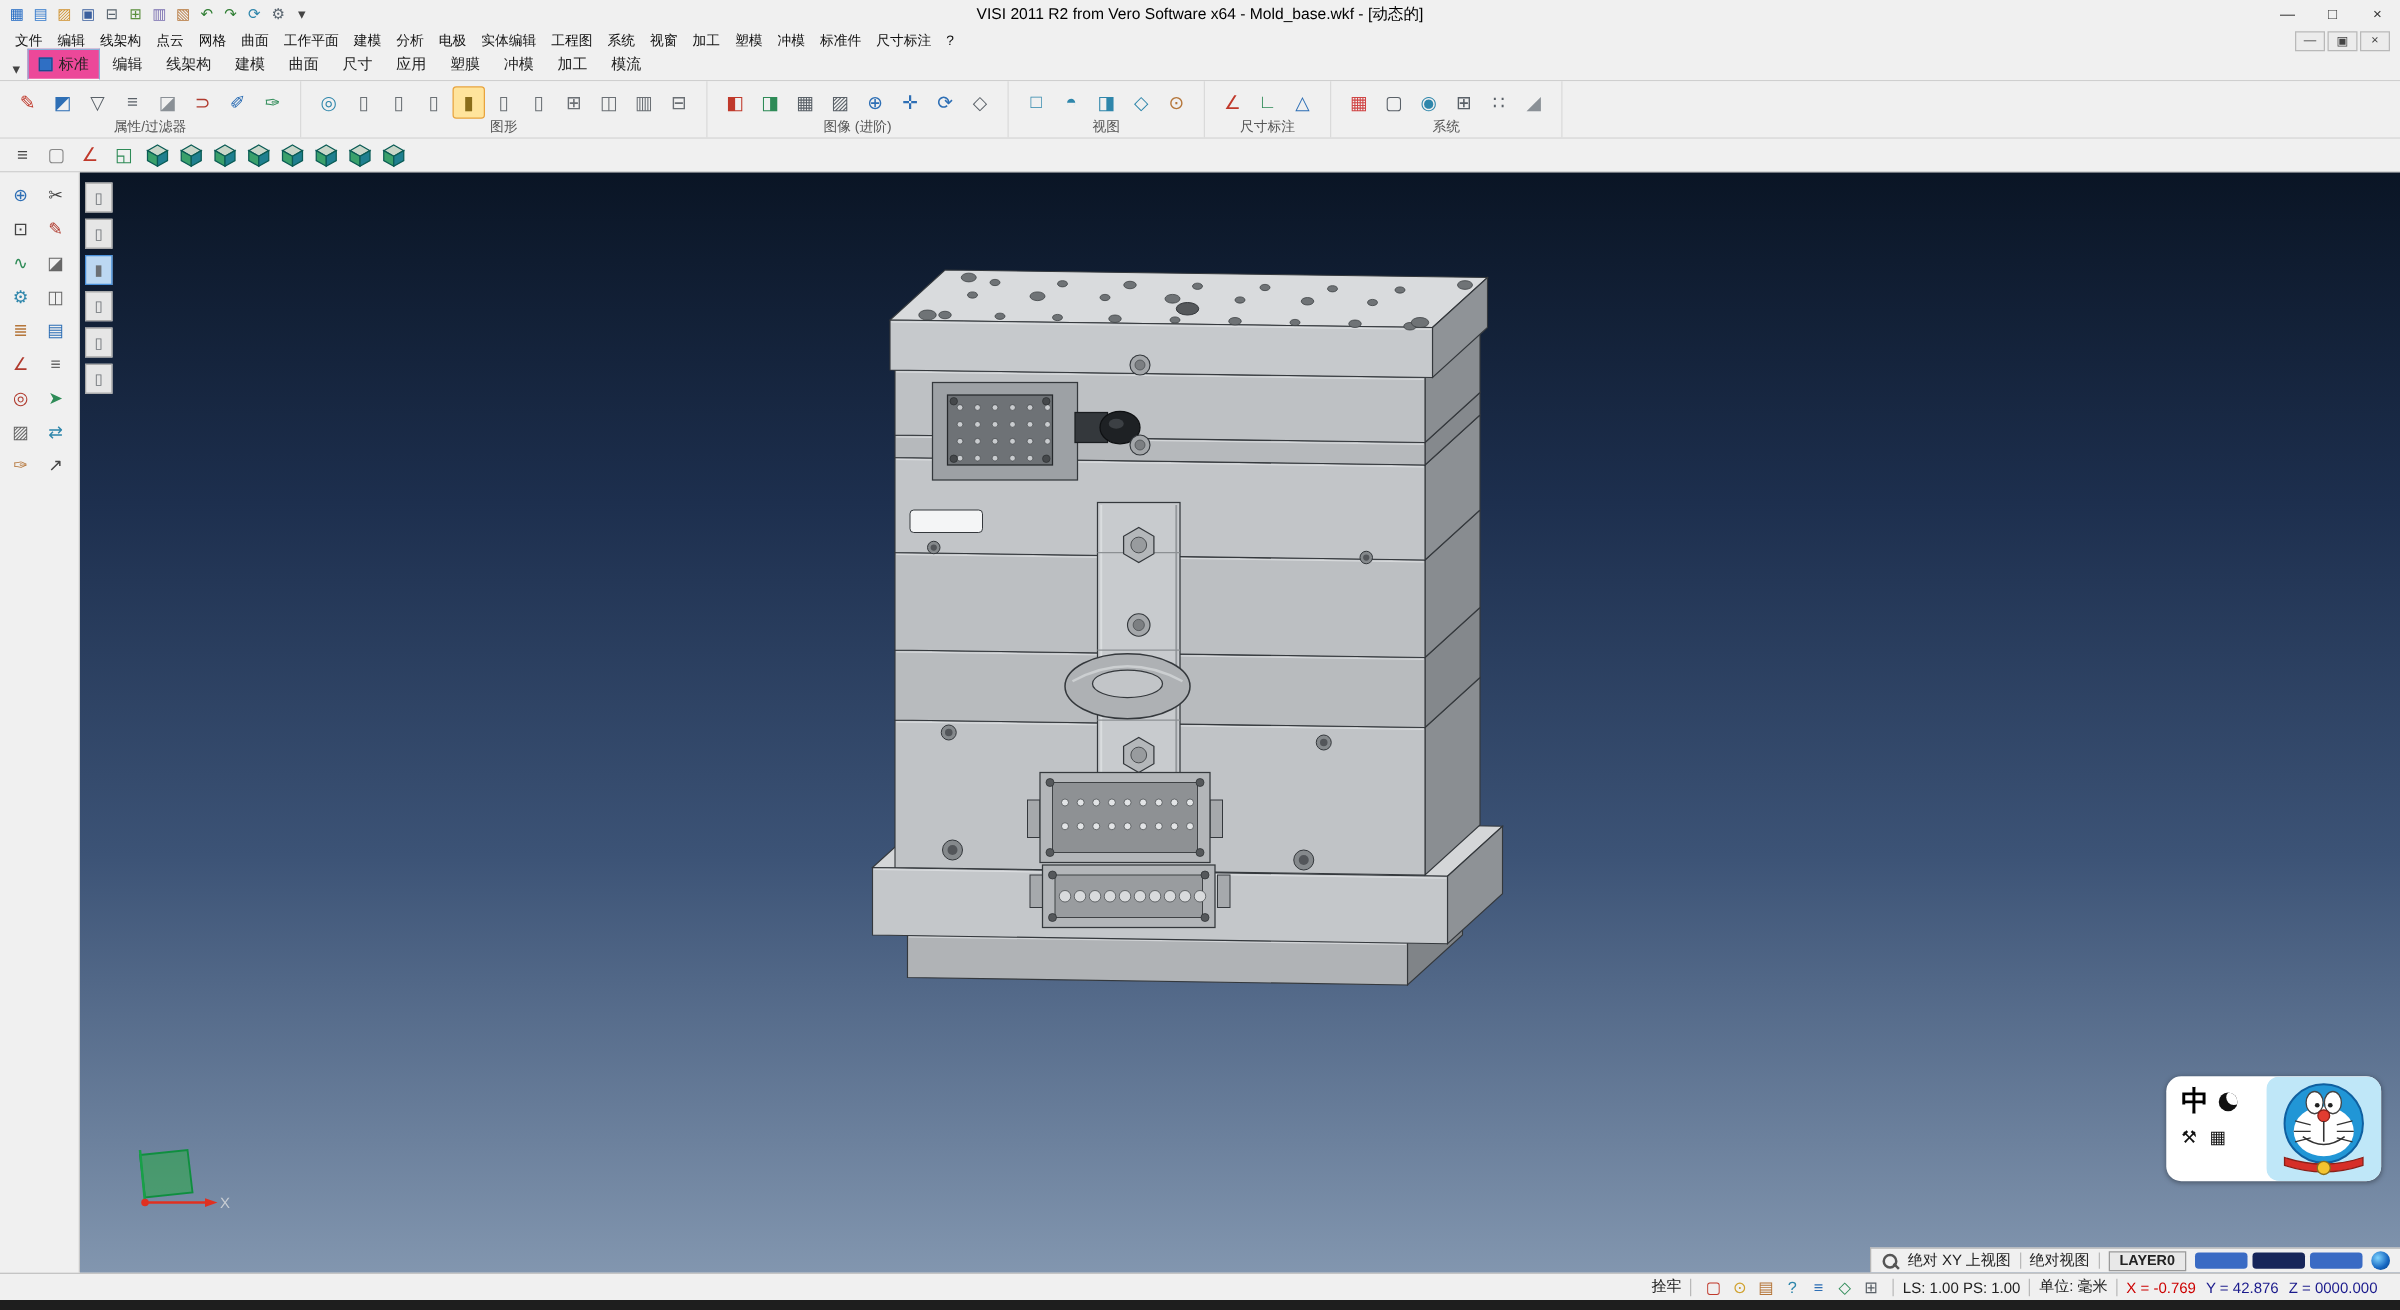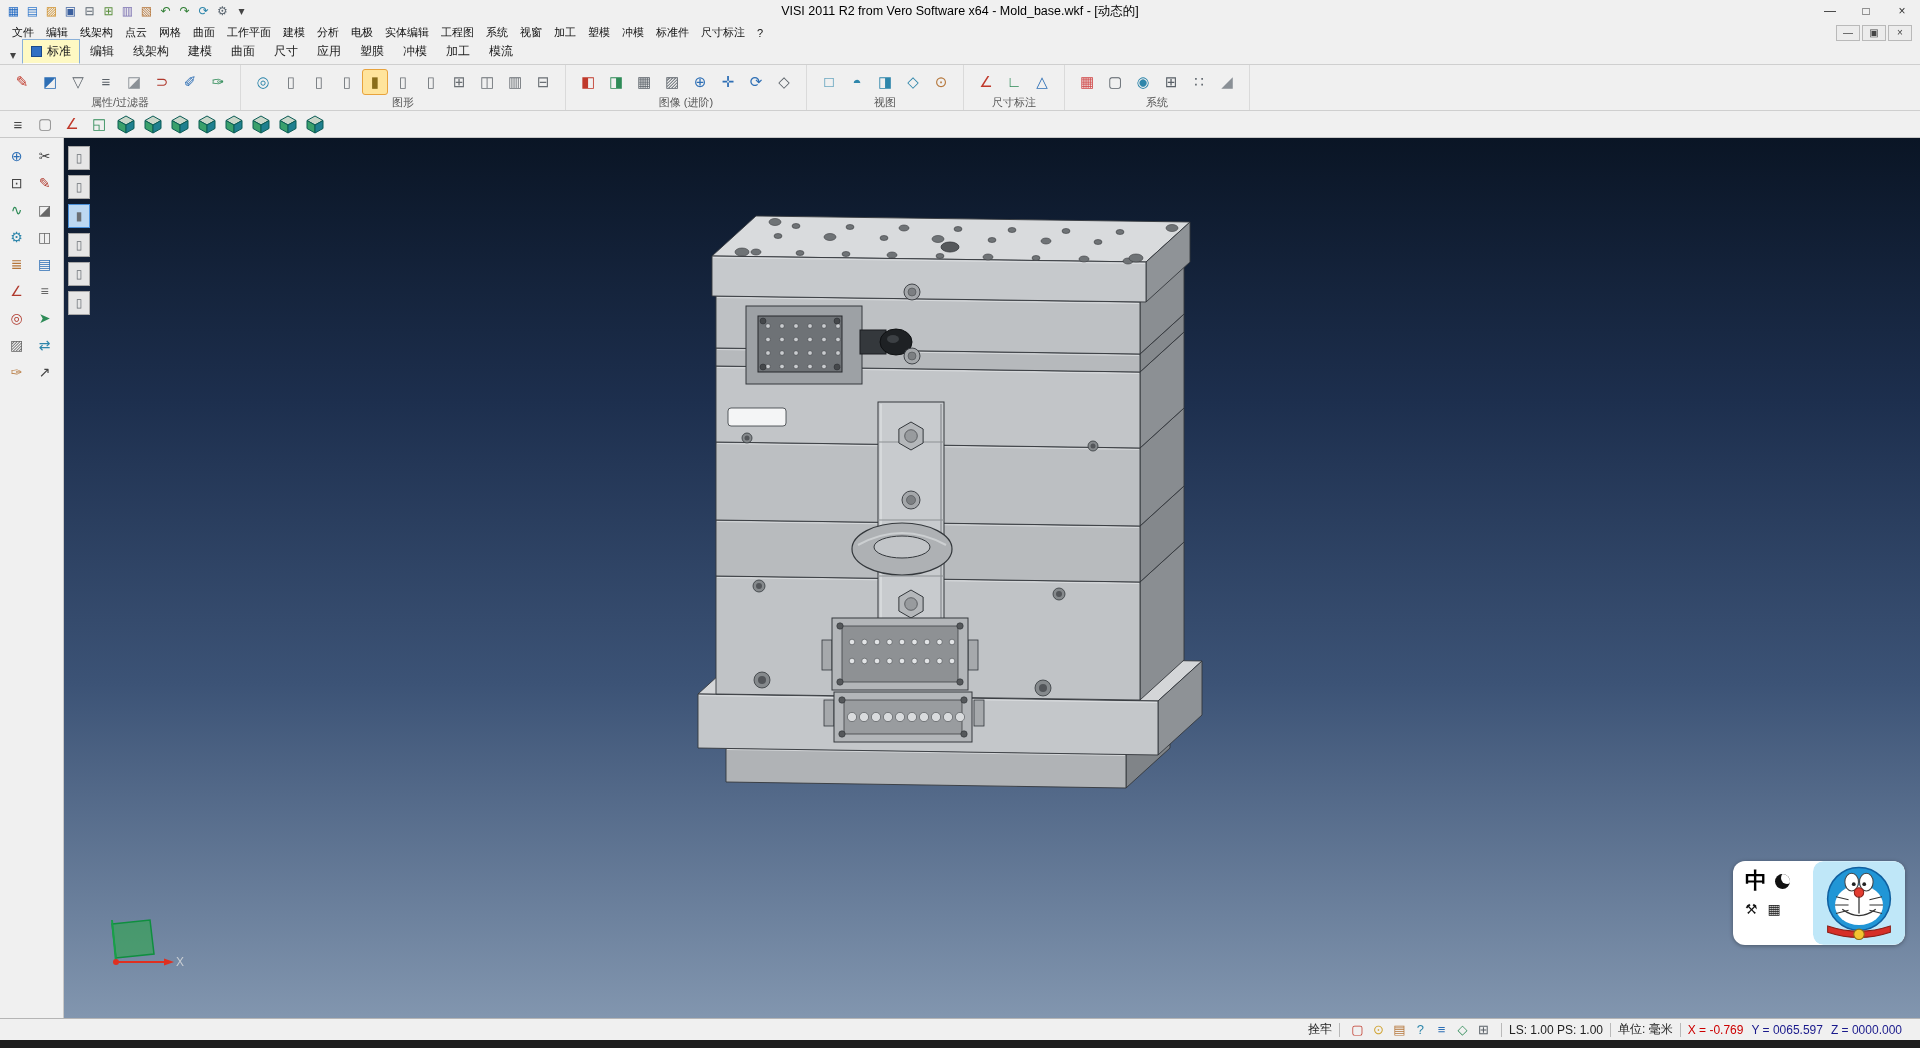--- a/index.html
+++ b/index.html
@@ -19,21 +19,21 @@
   #menubar { height:21px; background:#f0f0f0; display:flex; align-items:center; padding-left:6px; }
   .menu-item { padding:2px 6px; font-size:11px; color:#111; white-space:nowrap; cursor:default; }
   #mdi-controls { margin-left:auto; display:flex; margin-right:8px; }
   .mdibtn { width:24px; height:16px; display:flex; align-items:center; justify-content:center;
     font-size:10px; color:#444; border:1px solid #b9b9b9; background:#ececec; margin-left:2px; }
 
   
   #tabbar { height:22px; background:#f0f0f0; display:flex; align-items:flex-end; padding-left:4px; border-bottom:1px solid #cfcfcf; }
   .tab-caret { width:18px; height:19px; display:flex; align-items:center; justify-content:center; color:#444; }
   .tab { padding:3px 8px; margin-right:1px; font-size:12px; color:#222; border:1px solid transparent; display:flex; align-items:center; }
-  .tab.selected { background:#fef9c3; border:1px solid #8ab0d8; border-bottom-color:#fbfbfb; }
+  .tab.selected { background:#ec4899; border:1px solid #8ab0d8; border-bottom-color:#fbfbfb; }
   .tab.selected::before { content:''; width:9px; height:9px; background:#2f6fc4; border:1px solid #1a4a8c; margin-right:5px; }
 
   
   #ribbon { height:46px; background:#f0f0f0; display:flex; border-bottom:1px solid #cfcfcf; }
   .rgroup { display:flex; flex-direction:column; padding:2px 8px 0 8px; border-right:1px solid #dadada; }
   .rgroup-icons { display:flex; align-items:center; height:30px; }
   .ricon { width:26px; height:26px; display:flex; align-items:center; justify-content:center; font-size:15px; border-radius:3px; margin:0 1px; }
   .ricon.hl { background:#ffe49c; border:1px solid #e8a33d; }
   .rgroup-label { text-align:center; font-size:11px; color:#555; height:14px; line-height:13px; }
 
@@ -537,20 +537,34 @@
           <line x1="22" y1="50" x2="34" y2="47" stroke="#333333"></line>
           <line x1="66" y1="34" x2="54" y2="37" stroke="#333333"></line>
           <line x1="67" y1="42" x2="54" y2="42" stroke="#333333"></line>
           <line x1="66" y1="50" x2="54" y2="47" stroke="#333333"></line>
           <path d="M14,62 Q44,72 74,62 L74,68 Q44,78 14,68 Z" fill="#d62f28" stroke="#8a1f18"></path>
           <circle cx="44" cy="70" r="5" fill="#f4c430" stroke="#8a6d1a"></circle>
         </svg>
       </div>
     </div>
 
+    <div id="status-overlay">
+      <span class="mag"></span>
+      <span>绝对 XY 上视图</span>
+      <span class="osep"></span>
+      <span>绝对视图</span>
+      <span class="osep"></span>
+      <span class="layer-btn">LAYER0</span>
+      <span id="swatches" style="display:flex;gap:4px">
+          <div class="pill" style="background: rgb(58, 107, 196);"></div>
+          <div class="pill" style="background: rgb(23, 38, 90);"></div>
+          <div class="pill" style="background: rgb(58, 107, 196);"></div>
+        </span>
+      <span class="globe"></span>
+    </div>
   </div>
 </div>
 
 <div id="statusbar">
   <div class="spacer"></div>
   <span>拴牢</span>
   <span class="sep"></span>
   <span id="status-icons" style="display:flex">
       <div class="sicon" style="color: rgb(192, 57, 43);">▢</div>
       <div class="sicon" style="color: rgb(208, 162, 47);">⊙</div>
@@ -559,17 +573,17 @@
       <div class="sicon" style="color: rgb(46, 111, 181);">≡</div>
       <div class="sicon" style="color: rgb(46, 139, 87);">◇</div>
       <div class="sicon" style="color: rgb(90, 97, 104);">⊞</div>
     </span>
   <span class="sep"></span>
   <span>LS: 1.00 PS: 1.00</span>
   <span class="sep"></span>
   <span>单位: 毫米</span>
   <span class="sep"></span>
   <span id="coord-x">X = -0.769</span>
-  <span id="coord-y">Y = 0065.597</span>
+  <span id="coord-y">Y = 42.876</span>
   <span id="coord-z">Z = 0000.000</span>
 </div>
 
 <div id="taskbar"></div>
 
 </body></html>

